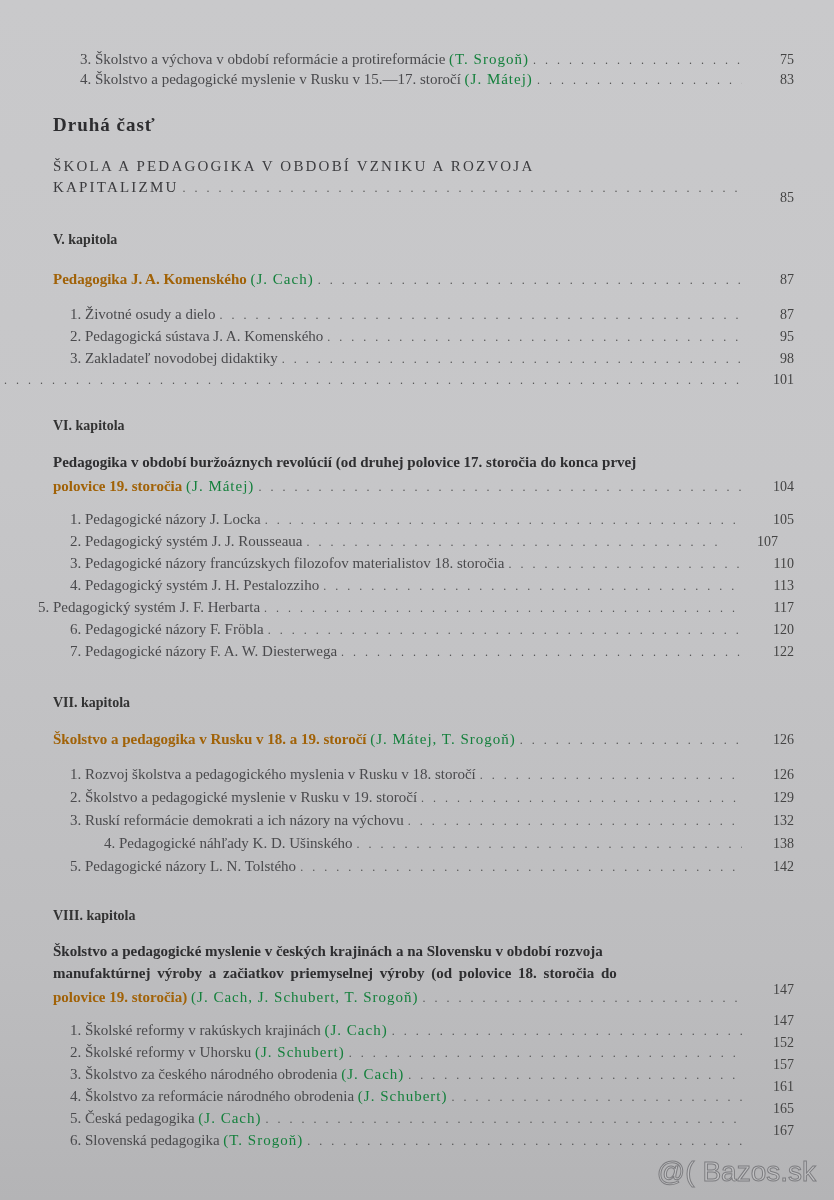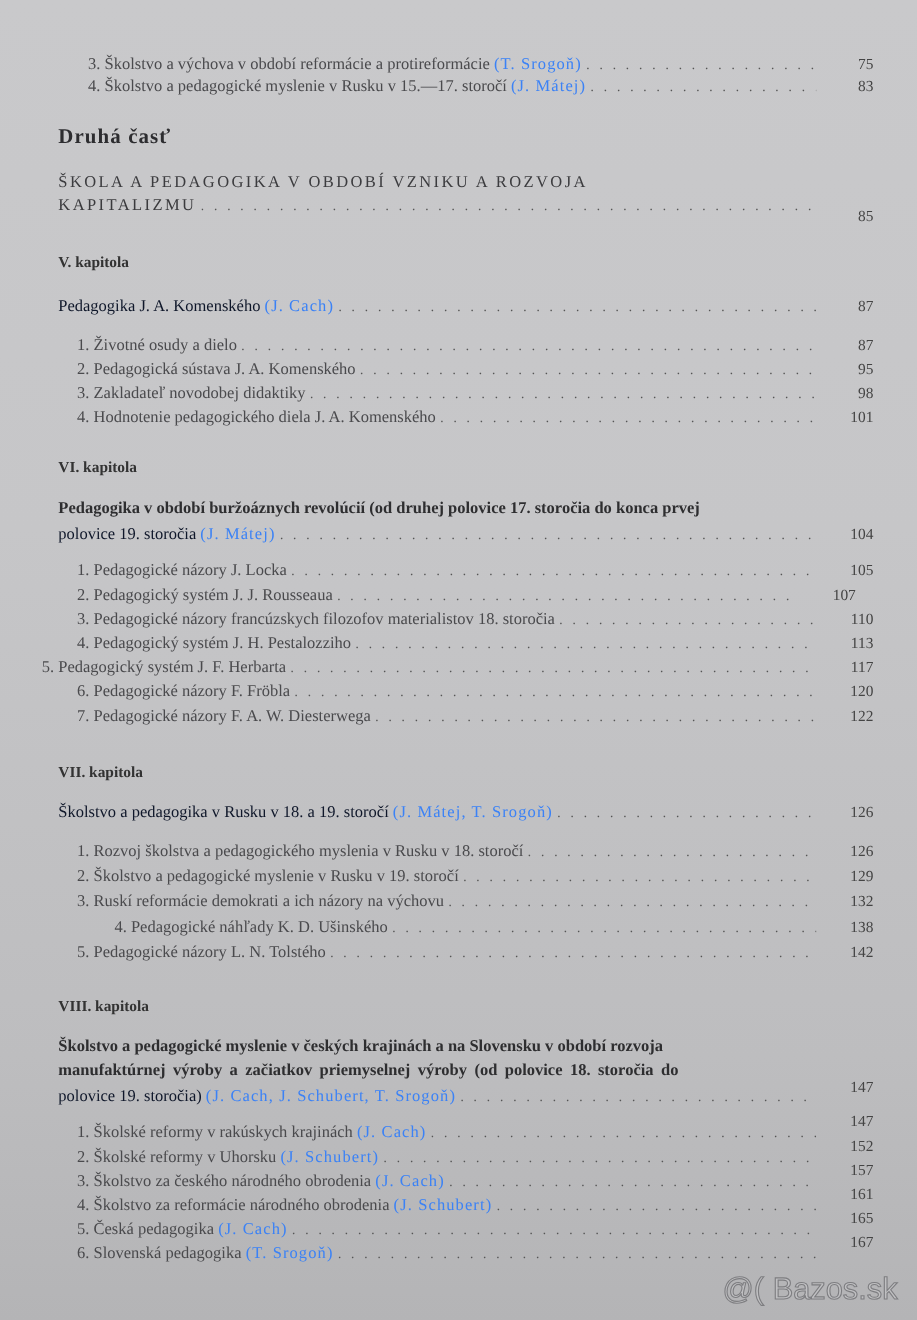--- a/index.html
+++ b/index.html
@@ -17,22 +17,22 @@
     font-size: 15px; line-height: 18px;
   }
   .row .txt { white-space: nowrap; }
   .row .dots {
     flex: 1; overflow: hidden; white-space: nowrap;
     margin: 0 6px 0 4px; letter-spacing: 3px; color: #555;
     font-size: 12px;
   }
   .row .pg { width: 46px; text-align: right; font-size: 14px; color: #444; }
   .sub .txt { color: #4a4a4d; }
-  .b { font-weight: normal; color: #0f172a; }
-  .auth { letter-spacing: 1px; color: #3b82f6; }
+  .b { font-weight: bold; color: #a16207; }
+  .auth { letter-spacing: 1px; color: #15803d; }
   .part-title {
     position: absolute; left: 53px; top: 114px;
     font-size: 19px; font-weight: bold; letter-spacing: 1px; color: #2d2d30;
   }
   .caps {
     position: absolute; left: 53px; font-size: 15px; letter-spacing: 2.2px; color: #3c3c3f;
   }
   .chap-label {
     position: absolute; left: 53px; font-size: 14px; font-weight: bold; color: #333;
   }
@@ -98,21 +98,20 @@
     <span class="txt" style="margin-left:70px;"><span>2.</span> <span>Pedagogická sústava J. A. Komenského</span></span>
     <span class="dots">. . . . . . . . . . . . . . . . . . . . . . . . . . . . . . . . . . . . . . . . . . . . . . . . . . . . . . . . . . . . . . . . . . . . . . . .</span>
     <span class="pg" style="margin-right:40px;">95</span>
   </div>
   <div class="row sub" style="top:349px;">
     <span class="txt" style="margin-left:70px;"><span>3.</span> <span>Zakladateľ novodobej didaktiky</span></span>
     <span class="dots">. . . . . . . . . . . . . . . . . . . . . . . . . . . . . . . . . . . . . . . . . . . . . . . . . . . . . . . . . . . . . . . . . . . . . . . .</span>
     <span class="pg" style="margin-right:40px;">98</span>
   </div>
   <div class="row sub" style="top:371px;">
-    <span class="txt" style="margin-left:70px;"><span>4.</span> <span>Hodnotenie pedagogického diela J. A. Komenského</span></span>
     <span class="dots">. . . . . . . . . . . . . . . . . . . . . . . . . . . . . . . . . . . . . . . . . . . . . . . . . . . . . . . . . . . . . . . . . . . . . . . .</span>
     <span class="pg" style="margin-right:40px;">101</span>
   </div>
 
   <div class="chap-label" style="top:418px;">VI. kapitola</div>
   <div class="heading-line" style="top:454px;">Pedagogika v období buržoáznych revolúcií (od druhej polovice 17. storočia do konca prvej</div>
   <div class="row" style="top:477px;">
     <span class="txt" style="margin-left:53px;">
       <span class="b">polovice 19. storočia</span>
       <span class="auth">(J. Mátej)</span>

